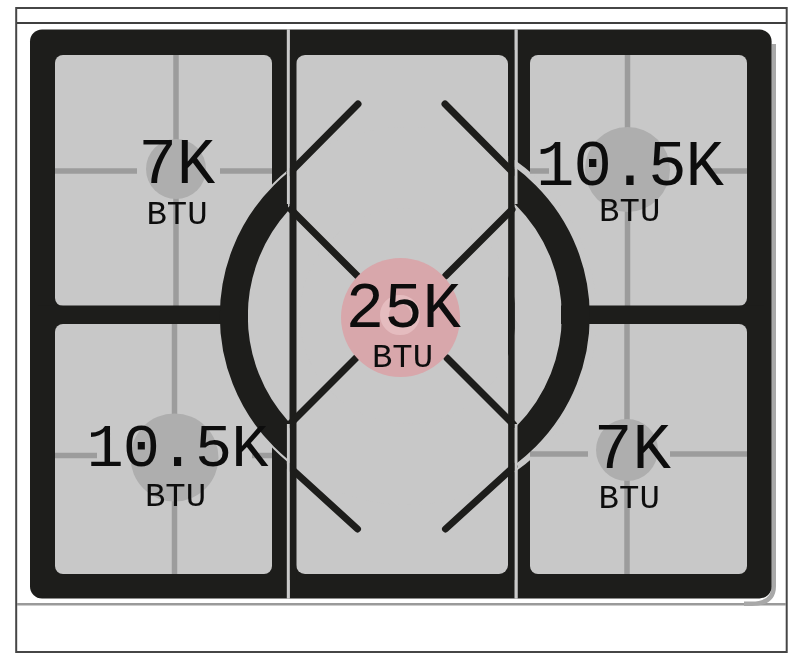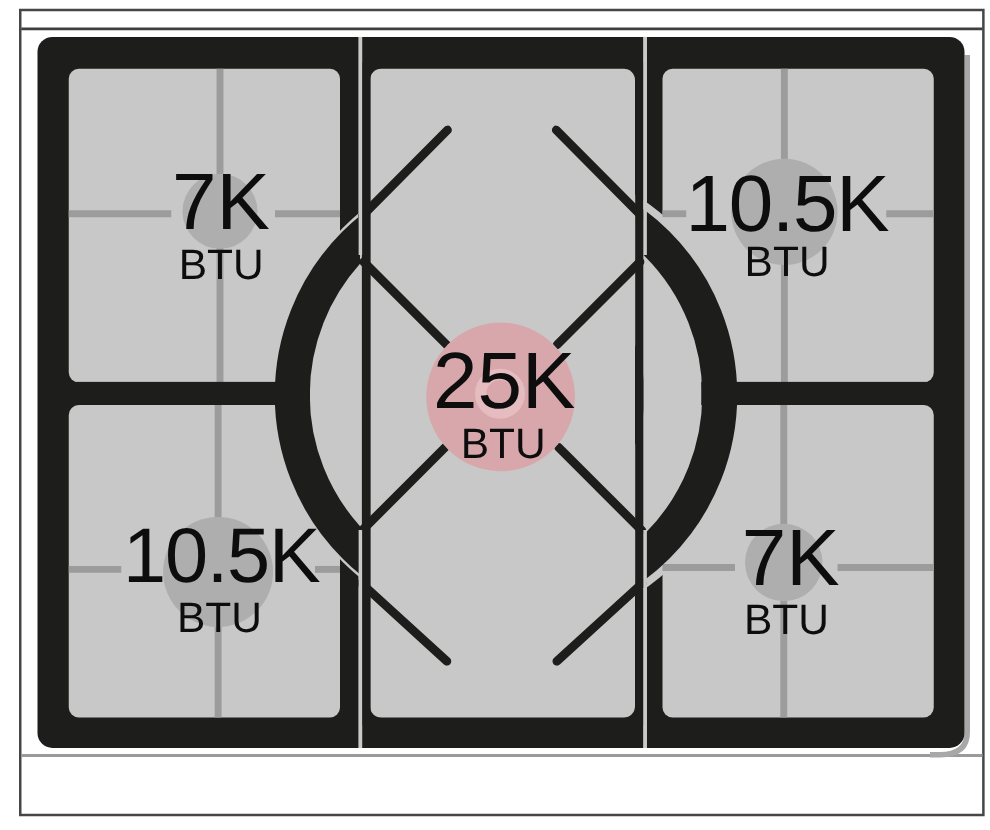--- a/index.html
+++ b/index.html
@@ -1,16 +1,16 @@
 <!DOCTYPE html>
 <html><head>
 <meta charset="utf-8">
 <style>
 html,body{margin:0;padding:0;background:#ffffff;}
-#stage{position:relative;width:792px;height:664px;background:#ffffff;font-family:Liberation Sans, sans-serif;-webkit-font-smoothing:antialiased;}
+#stage{position:relative;width:792px;height:664px;background:#ffffff;font-family:Liberation Mono, monospace;-webkit-font-smoothing:antialiased;}
 svg{display:block;}
 </style>
 </head>
 <body>
 
 <div id="stage">
 <svg width="792" height="664" viewBox="0 0 792 664">
   <defs>
     <clipPath id="clipLR">
           <rect x="0" y="0" width="288" height="664"></rect>

